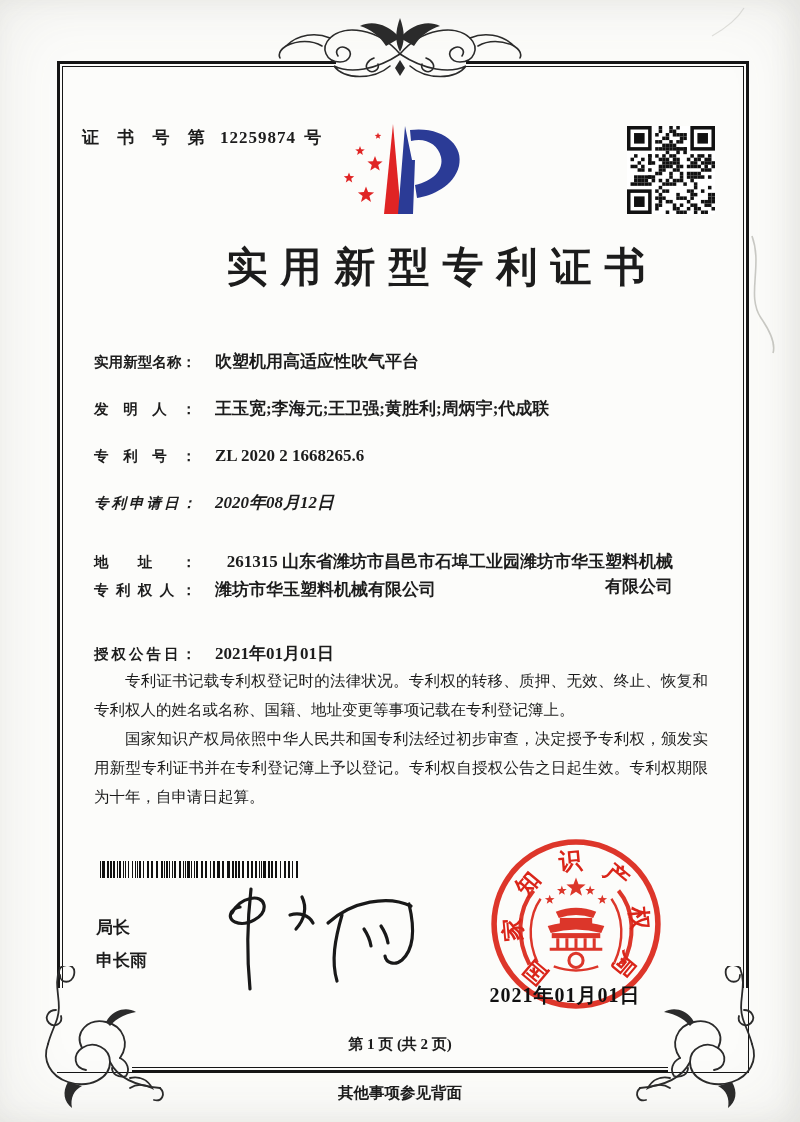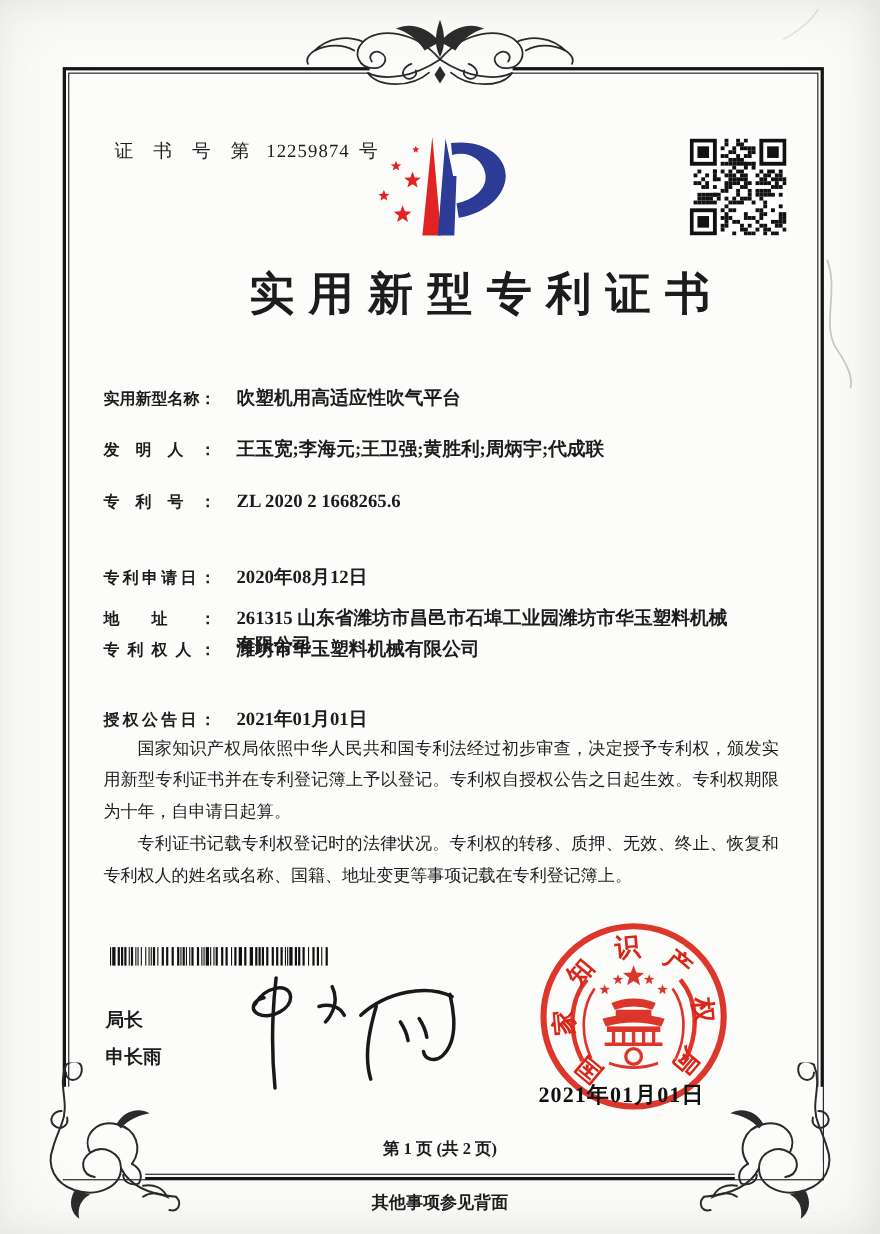--- a/index.html
+++ b/index.html
@@ -12,37 +12,37 @@
   .page::after{
     content:"";position:absolute;inset:0;pointer-events:none;
     box-shadow:inset 0 0 70px rgba(90,85,75,.10), inset -8px 0 25px rgba(90,85,75,.08);
   }
   .frame{
     position:absolute;left:57px;top:61px;width:686px;height:1006px;
     border:3px solid #161616;
   }
   .frame-inner{position:absolute;inset:2px;border:1px solid #161616;}
   .patch{position:absolute;background:#fcfcfa;}
-  .cert-no{position:absolute;left:104px;top:126px;font-size:17px;font-weight:400;}
+  .cert-no{position:absolute;left:82px;top:126px;font-size:17px;font-weight:700;}
   .cert-no .sp{letter-spacing:7px;}
   .cert-no .num{letter-spacing:1px;padding:0 4px;}
   .logo{position:absolute;left:330px;top:108px;}
   .qr{position:absolute;left:627px;top:126px;}
   .title{
     position:absolute;left:0;top:240px;width:100%;text-align:center;
     font-size:41px;font-weight:700;letter-spacing:13px;text-indent:13px;margin-left:36px;
   }
   .fields{position:absolute;left:94px;top:0;width:618px;}
   .frow{position:absolute;left:0;display:flex;align-items:baseline;width:618px;gap:12px;}
   .flabel{
     display:inline-block;width:102px;flex:0 0 102px;
     font-size:14.5px;font-weight:700;
     text-align:justify;text-align-last:justify;
   }
-  .fvalue{font-size:17px;font-weight:700;margin-left:7px;line-height:25px;}
+  .fvalue{font-size:17px;font-weight:700;margin-left:7px;line-height:25px;text-align:right;}
   .addr-val{max-width:458px;}
   .grant2{position:absolute;left:295px;top:0;display:flex;align-items:baseline;}
   .body-text{
     position:absolute;left:94px;top:666px;width:614px;
     font-size:15.5px;line-height:29px;text-align:justify;
   }
   .body-text p{margin:0;text-indent:2em;}
   .barcode{position:absolute;left:100px;top:861px;}
   .director{position:absolute;left:96px;top:911px;font-size:17px;font-weight:700;line-height:33px;}
   .signature{position:absolute;left:210px;top:883px;}
@@ -365,41 +365,41 @@
       <span class="fvalue">吹塑机用高适应性吹气平台</span>
     </div>
     <div class="frow" style="top:396px;">
       <span class="flabel">发明人：</span>
       <span class="fvalue">王玉宽;李海元;王卫强;黄胜利;周炳宇;代成联</span>
     </div>
     <div class="frow" style="top:443px;">
       <span class="flabel">专利号：</span>
       <span class="fvalue">ZL 2020 2 1668265.6</span>
     </div>
-    <div class="frow" style="top:512px;">
+    <div class="frow" style="top:490px;font-style:italic;">
       <span class="flabel">专利申请日：</span>
       <span class="fvalue">2020年08月12日</span>
     </div>
     <div class="frow" style="top:537px;margin-top:40px;">
       <span class="flabel">专利权人：</span>
       <span class="fvalue">潍坊市华玉塑料机械有限公司</span>
     </div>
     <div class="frow" style="top:549px;">
       <span class="flabel">地址：</span>
       <span class="fvalue addr-val">261315 山东省潍坊市昌邑市石埠工业园潍坊市华玉塑料机械有限公司</span>
     </div>
     <div class="frow" style="top:641px;">
       <span class="flabel">授权公告日：</span>
       <span class="fvalue">2021年01月01日</span>
     </div>
   </div>
 
   <div class="body-text">
+    <p>专利证书记载专利权登记时的法律状况。专利权的转移、质押、无效、终止、恢复和专利权人的姓名或名称、国籍、地址变更等事项记载在专利登记簿上。</p>
     <p>国家知识产权局依照中华人民共和国专利法经过初步审查，决定授予专利权，颁发实用新型专利证书并在专利登记簿上予以登记。专利权自授权公告之日起生效。专利权期限为十年，自申请日起算。</p>
-    <p>专利证书记载专利权登记时的法律状况。专利权的转移、质押、无效、终止、恢复和专利权人的姓名或名称、国籍、地址变更等事项记载在专利登记簿上。</p>
   </div>
 
   <svg class="barcode" width="200" height="17" viewBox="0 0 200 17">
     <g id="barcode-bars" fill="#111">
         <rect x="0" y="0" width="1" height="17"></rect>
         <rect x="2" y="0" width="3" height="17"></rect>
         <rect x="7" y="0" width="2" height="17"></rect>
         <rect x="10" y="0" width="2" height="17"></rect>
         <rect x="13" y="0" width="2" height="17"></rect>
         <rect x="17" y="0" width="1" height="17"></rect>

